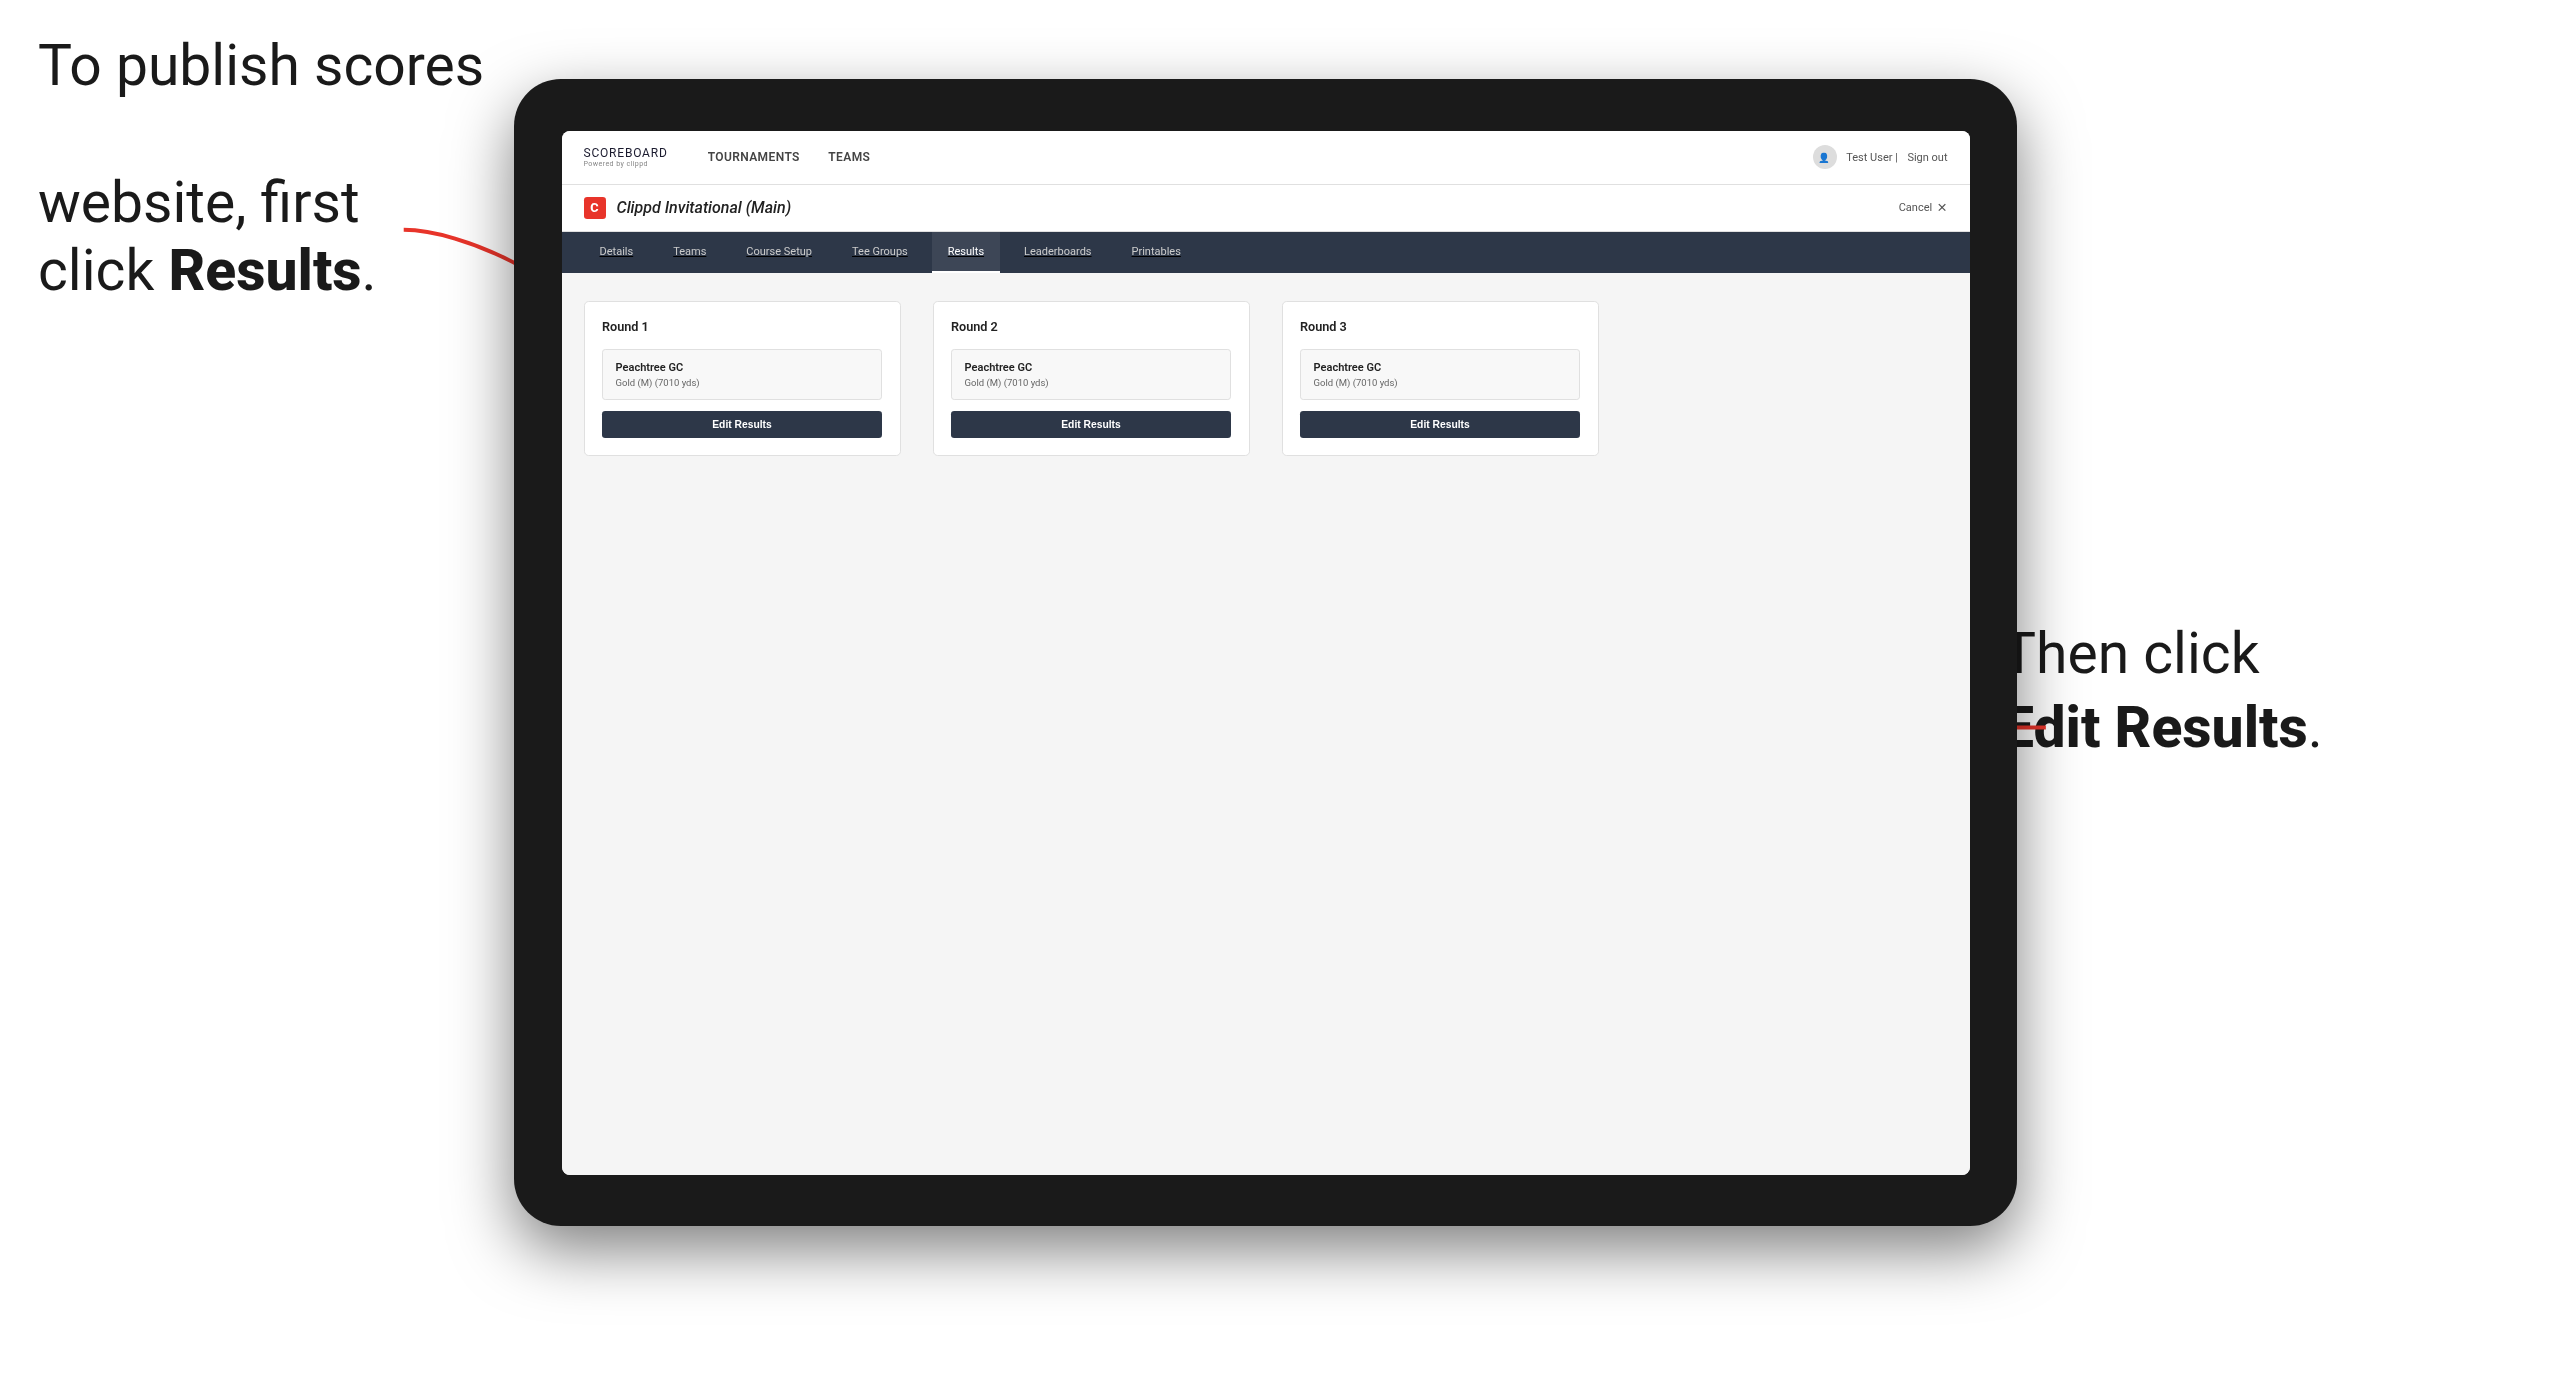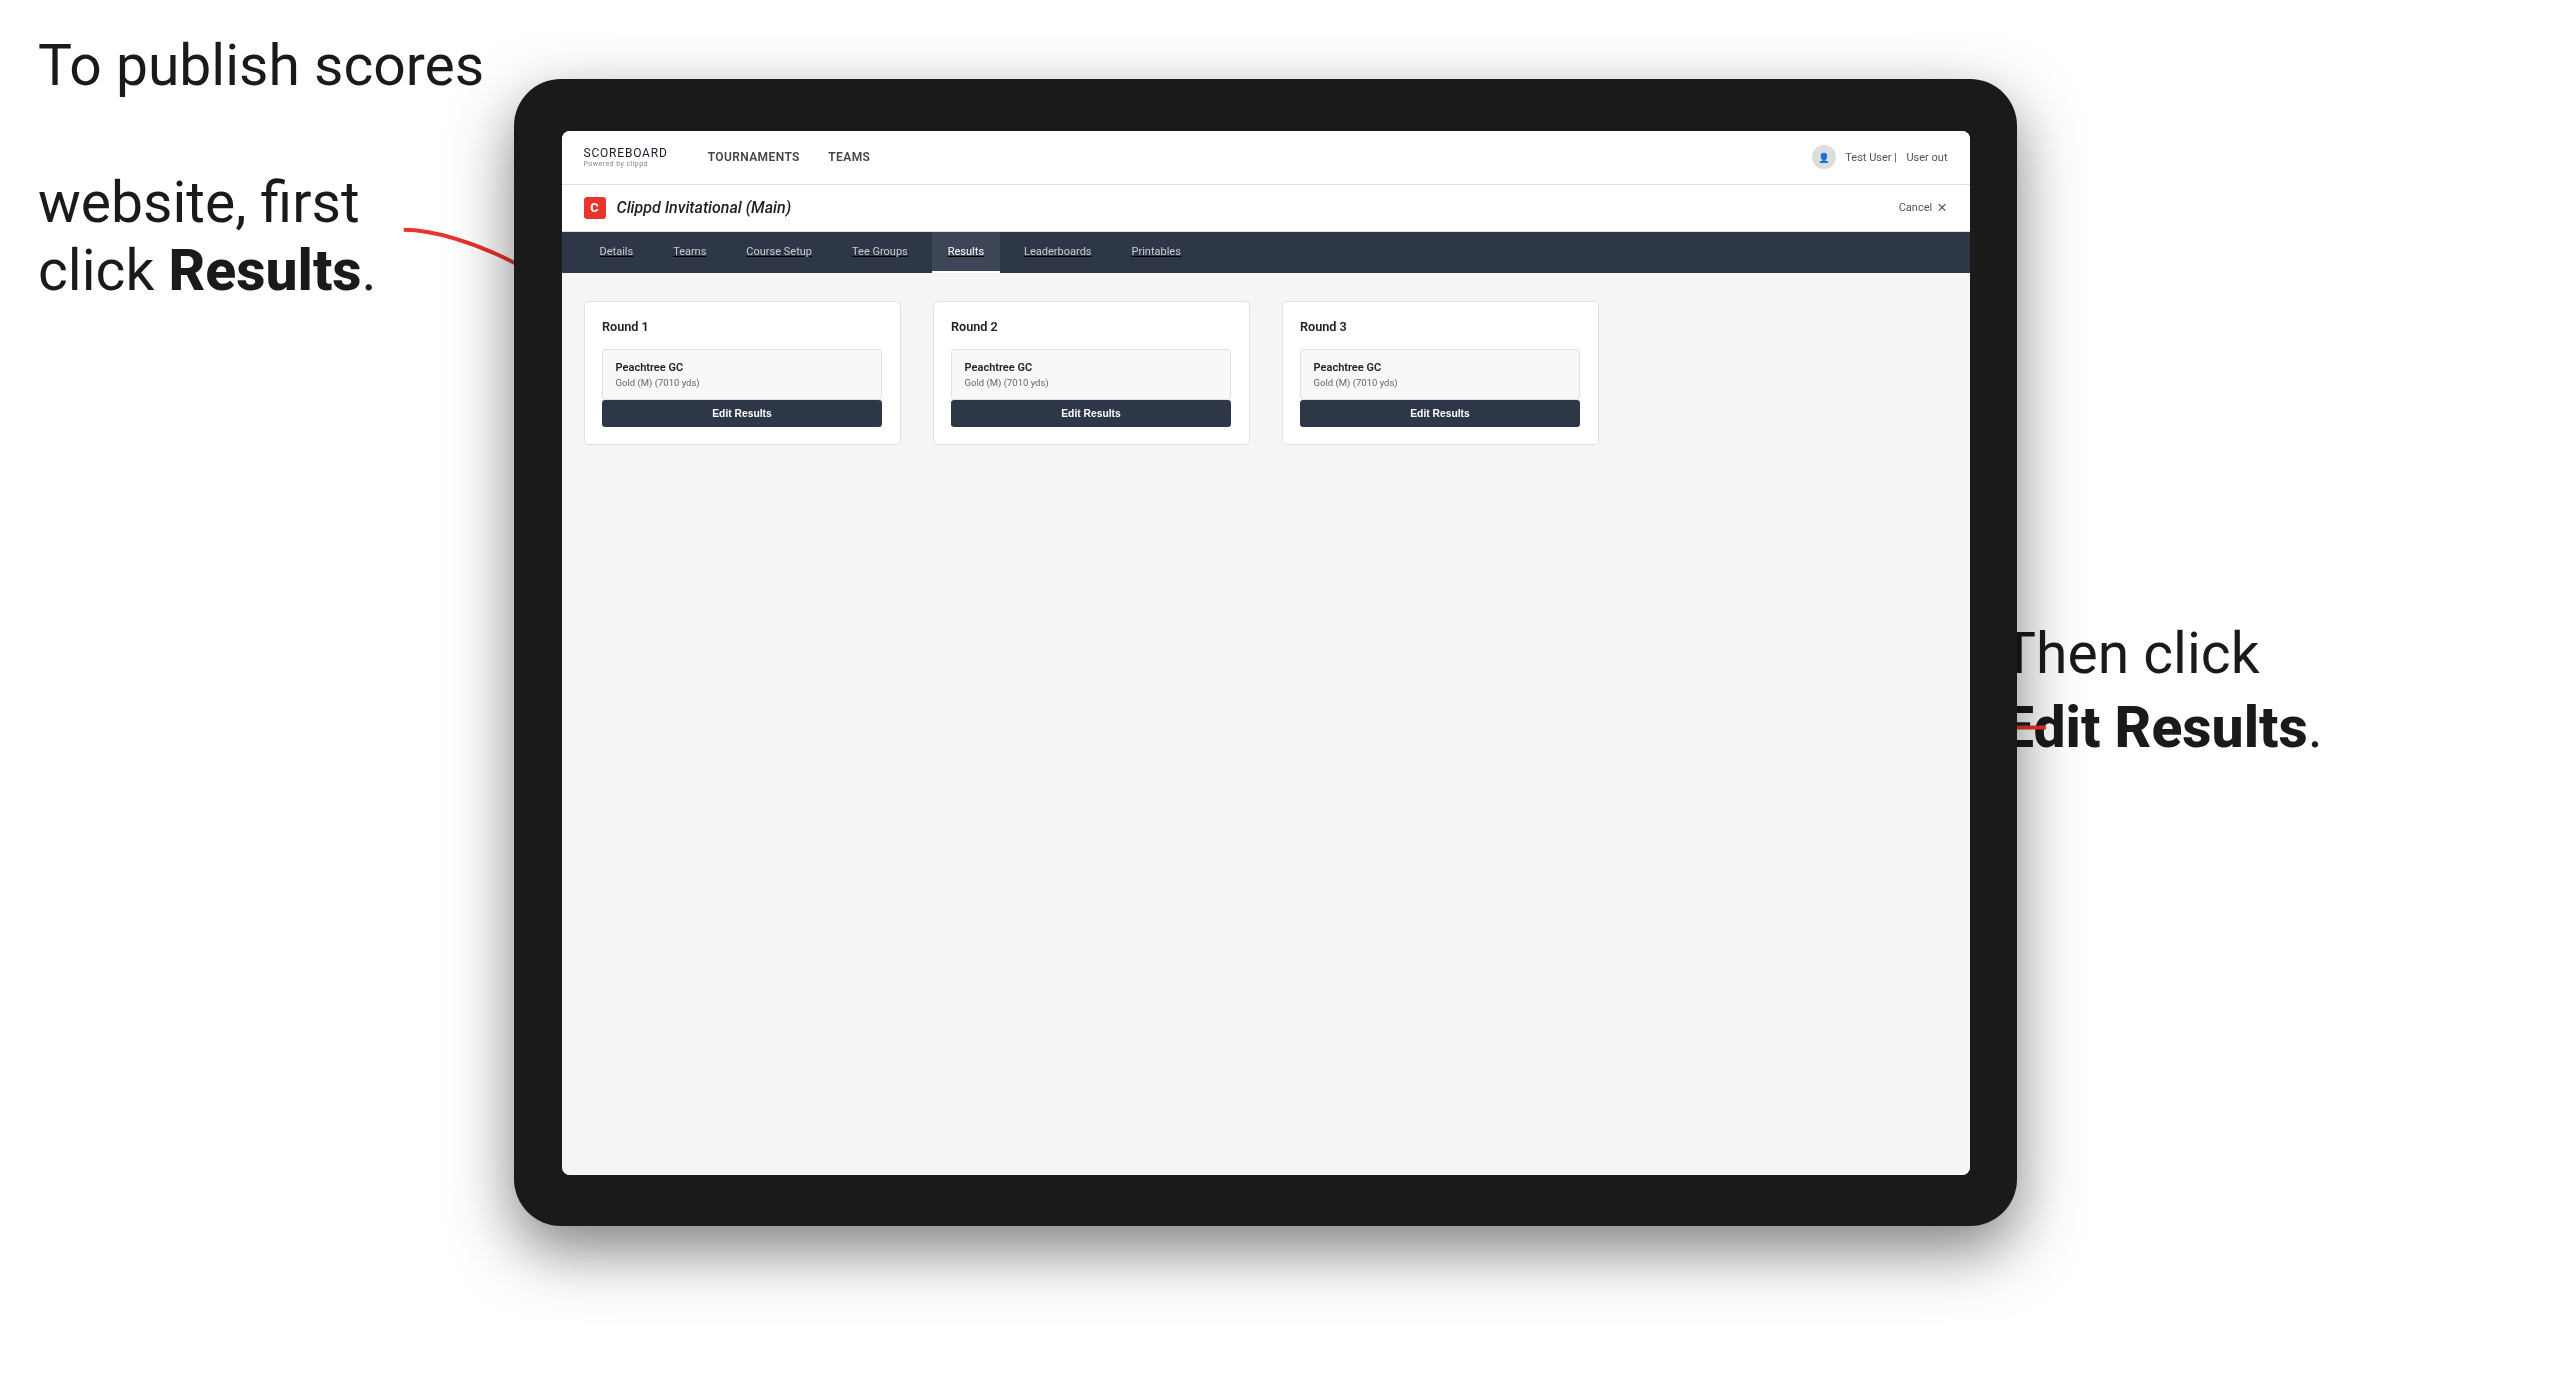--- a/index.html
+++ b/index.html
@@ -223,20 +223,21 @@
       font-weight: 600;
       color: #222;
       margin-bottom: 14.2px;
     }
 
     .course-card {
       background: #f8f8f8;
       border: 0.8px solid #e0e0e0;
       border-radius: 3.2px;
       padding: 11px 12.7px;
+      margin-bottom: 11px;
     }
     .course-name {
       font-size: 11px;
       font-weight: 600;
       color: #222;
       margin-bottom: 3.2px;
     }
     .course-details {
       font-size: 9.5px;
       color: #666;
@@ -303,21 +304,21 @@
         <span class="logo-text">SCOREBOARD</span>
         <span class="logo-subtitle">Powered by clippd</span>
       </div>
       <div class="nav-links">
         <a class="nav-link">TOURNAMENTS</a>
         <a class="nav-link">TEAMS</a>
       </div>
       <div class="nav-right">
         <div class="user-avatar">👤</div>
         <span>Test User |</span>
-        <a style="cursor:pointer;color:#555;">User out</a>
+        <a style="cursor:pointer;color:#555;">Sign out</a>
       </div>
     </div>
 
     <div class="tournament-header">
       <div class="tournament-icon">C</div>
       <span class="tournament-name">Clippd Invitational (Main)</span>
       <div class="cancel-btn">
         <span>Cancel</span>
         <span style="font-size:12.7px;">✕</span>
       </div>

